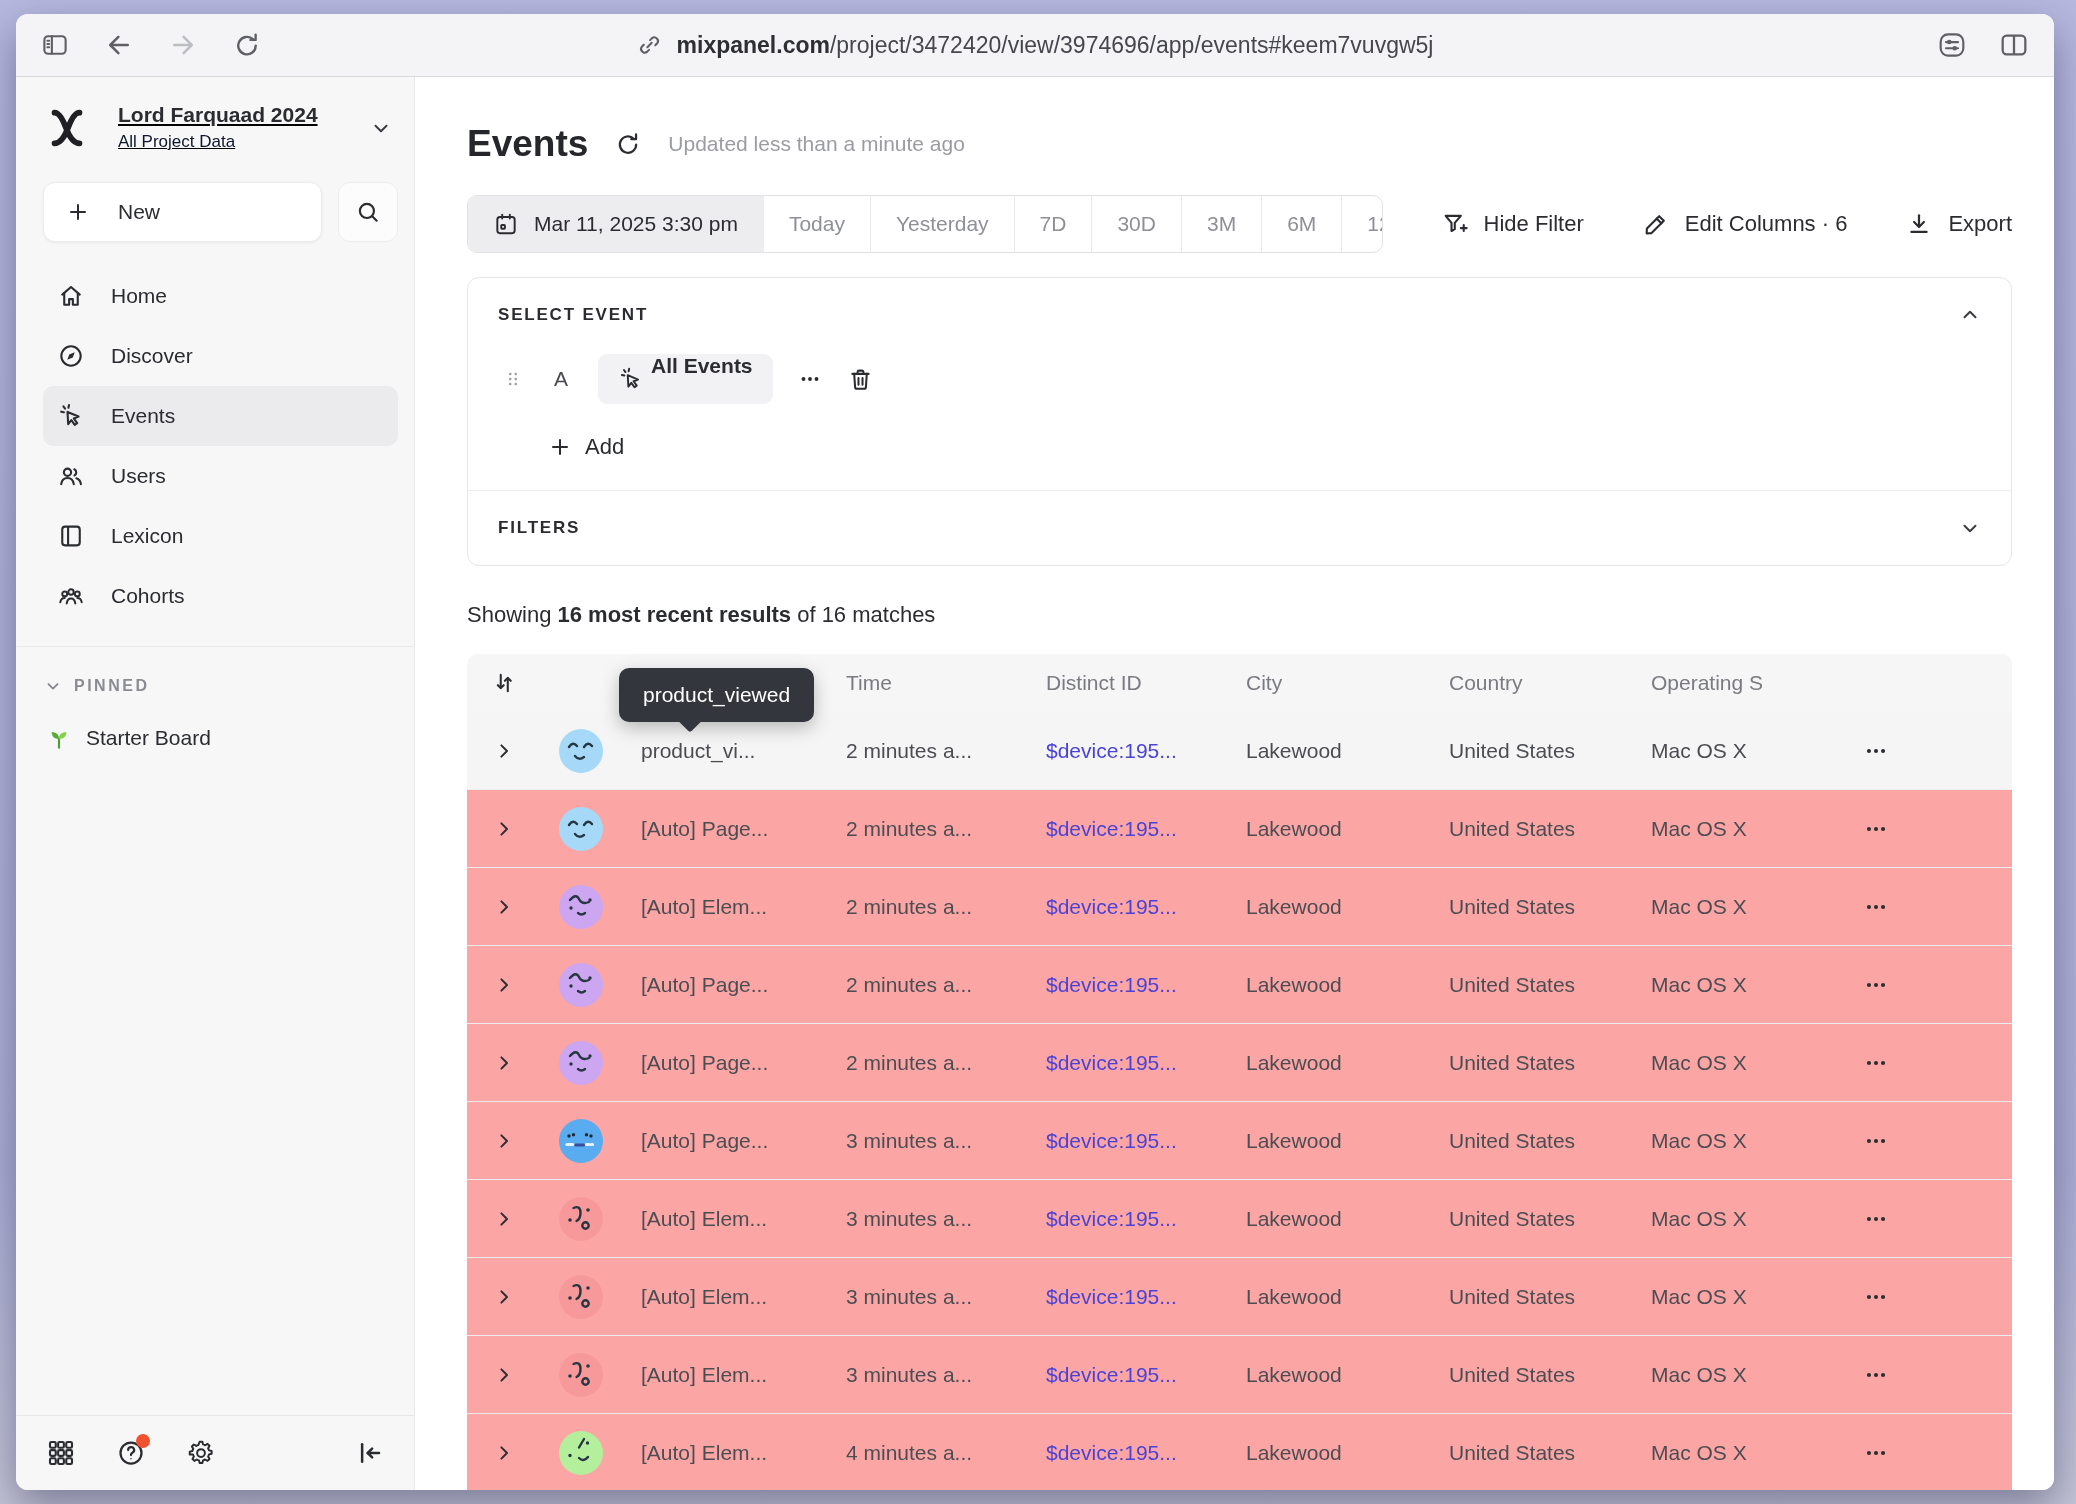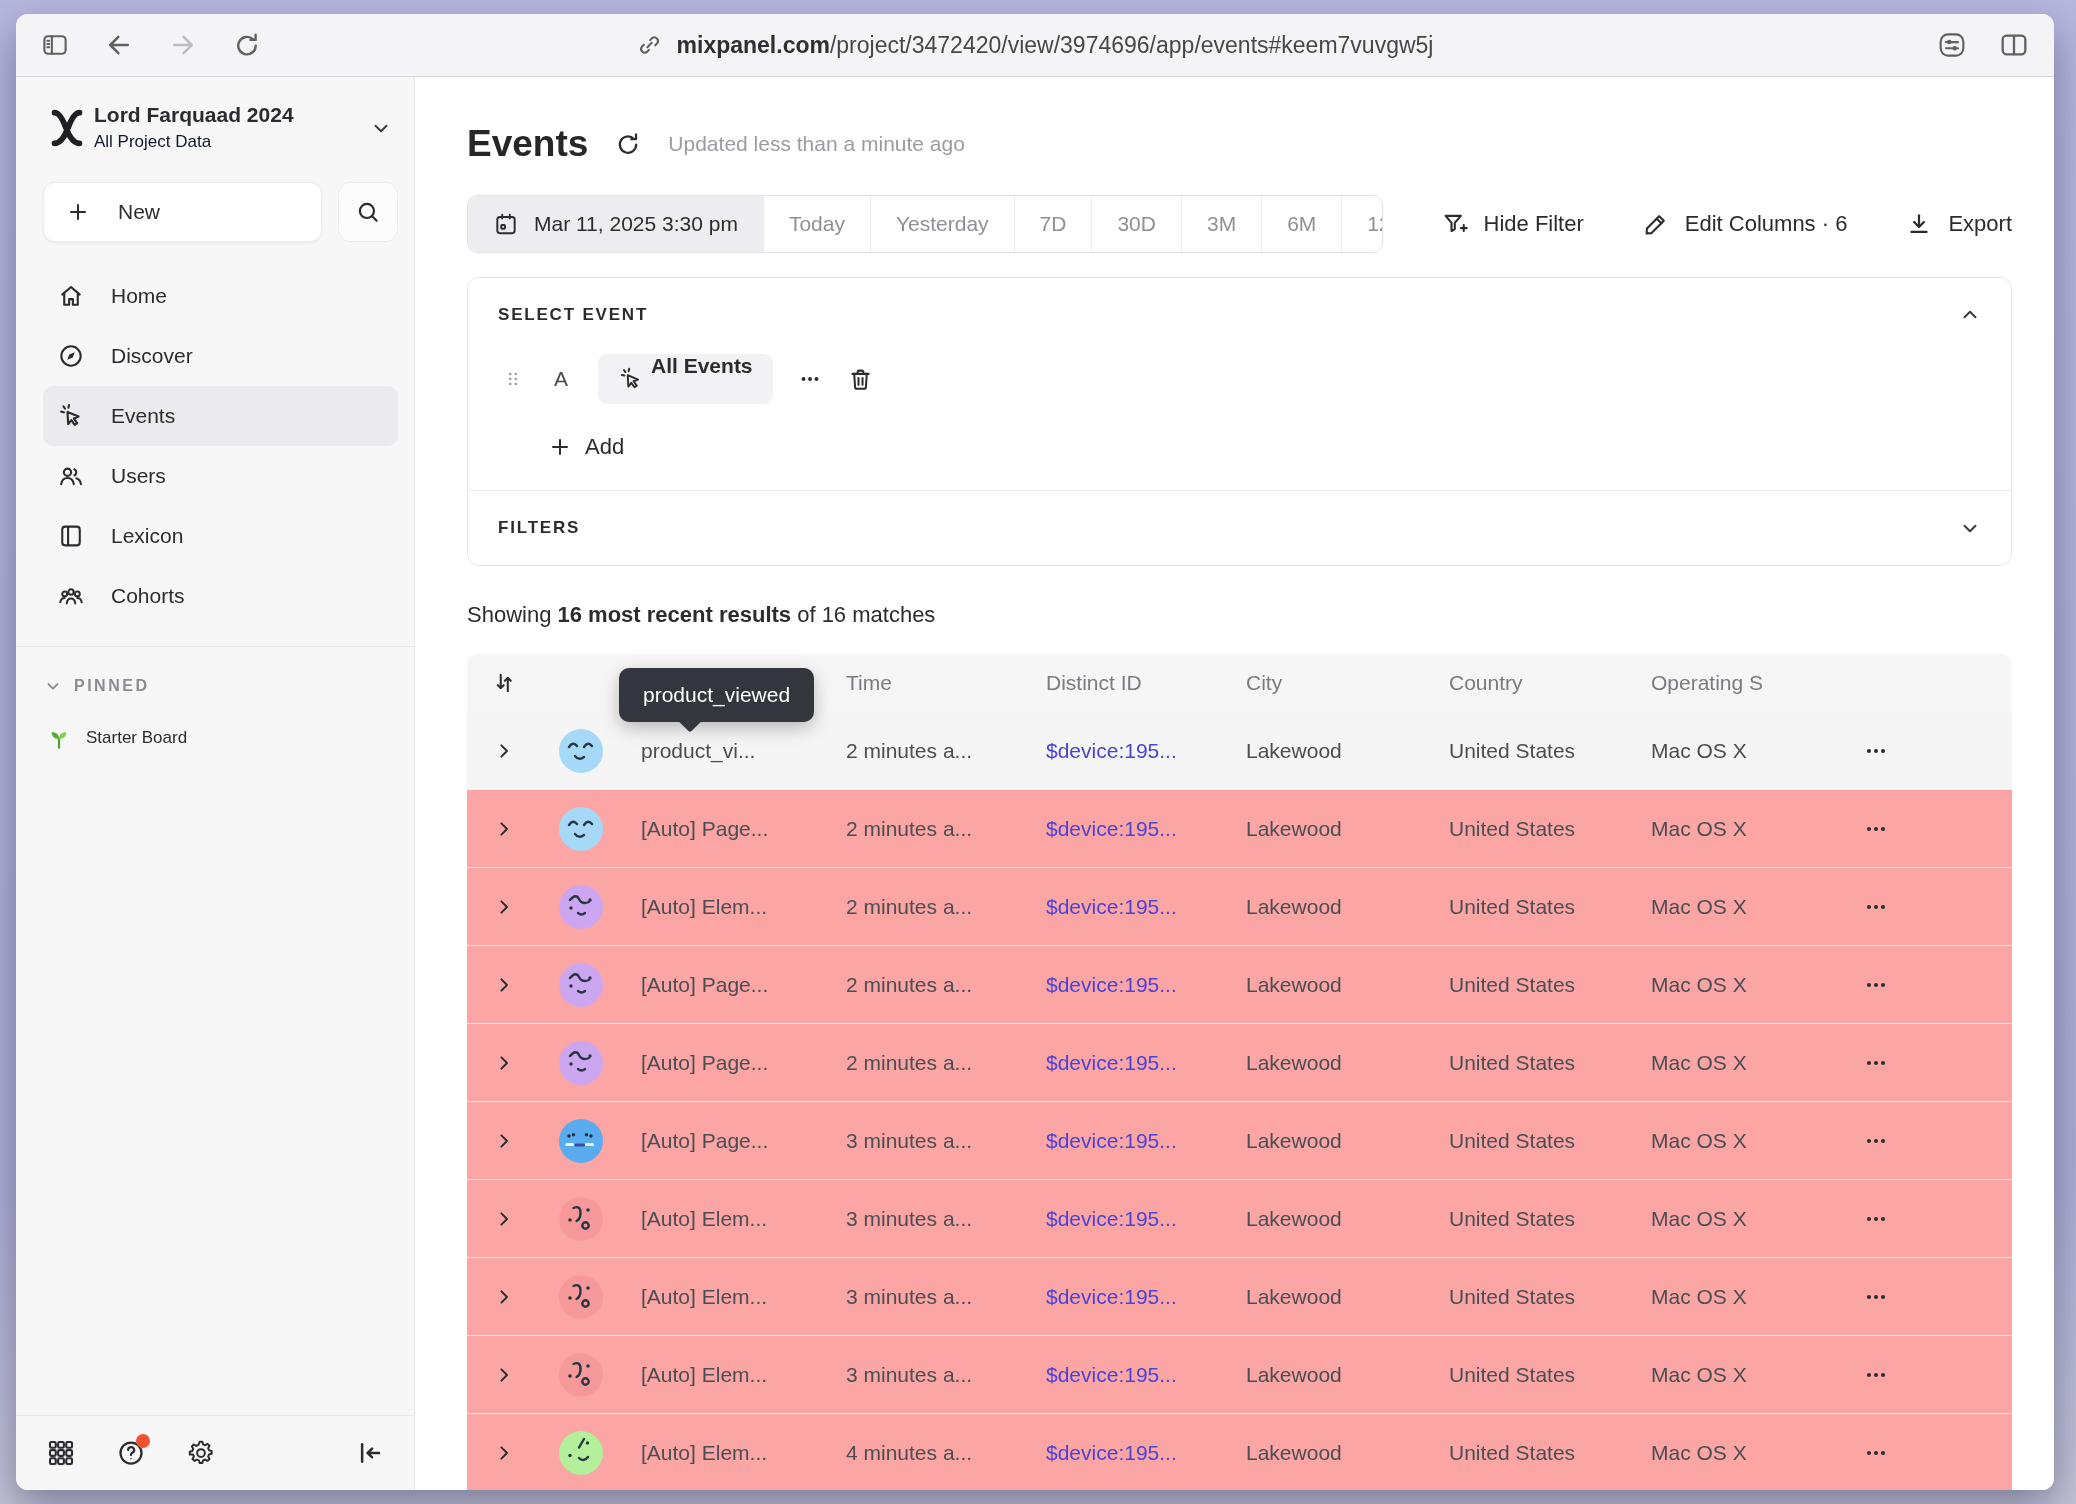--- a/index.html
+++ b/index.html
@@ -35,21 +35,21 @@
   .bicons-right{margin-left:auto;display:flex;align-items:center;gap:30px;color:#5f6065;}
   
   .content{flex:1;display:flex;min-height:0;}
   .sidebar{
     width:398px;flex:0 0 398px;background:#f7f7f8;border-right:1px solid #e9e9eb;
     display:flex;flex-direction:column;min-height:0;
   }
   main{flex:1;background:#fff;position:relative;overflow:hidden;}
   
   .project{display:flex;align-items:center;padding:26px 22px 0 28px;}
-  .project-meta{margin-left:4px;}
+  .project-meta{margin-left:28px;text-decoration:underline;}
   .project-name{font-size:21px;font-weight:700;color:#2b2c30;}
   .project-sub{font-size:17px;color:#0f172a;margin-top:5px;}
   .project .chev{margin-left:auto;color:#3c3d42;}
   .new-row{display:flex;gap:16px;margin:30px 16px 0 27px;}
   .new-btn{
     flex:1;height:58px;background:#fff;border:1px solid #ececef;border-radius:12px;
     display:flex;align-items:center;gap:28px;padding:0 4px 0 22px;font-size:21px;color:#2b2c30;
     box-shadow:0 1px 3px rgba(0,0,0,.06);
   }
   .search-btn{
@@ -61,21 +61,21 @@
     display:flex;align-items:center;gap:26px;height:60px;padding:0 14px;border-radius:10px;
     font-size:21px;color:#2b2c30;
   }
   .nav-item.active{background:#ebebed;}
   .nav-item .icon{color:#2b2c30;}
   .side-divider{height:1px;background:#e9e9eb;margin:20px 0 0 0;}
   .pinned-head{
     display:flex;align-items:center;gap:12px;margin:30px 0 0 28px;
     font-size:16px;font-weight:700;letter-spacing:2.5px;color:#8b8c92;
   }
-  .pinned-item{display:flex;align-items:center;gap:14px;margin:30px 0 0 30px;font-size:17px;color:#2b2c30;}
+  .pinned-item{display:flex;align-items:center;gap:14px;margin:30px 0 0 30px;font-size:21px;color:#2b2c30;}
   .sidebar-bottom{
     margin-top:auto;border-top:1px solid #e9e9eb;height:74px;flex:0 0 74px;
     display:flex;align-items:center;gap:40px;padding:0 30px;color:#2b2c30;
   }
   .help-wrap{position:relative;}
   .red-dot{position:absolute;right:-4px;top:-4px;width:14px;height:14px;border-radius:50%;background:#f0512e;}
   .collapse-btn{margin-left:auto;}
   
   .page-head{display:flex;align-items:center;gap:26px;padding:46px 0 0 52px;}
   .page-title{font-size:37px;font-weight:700;color:#26272b;}

